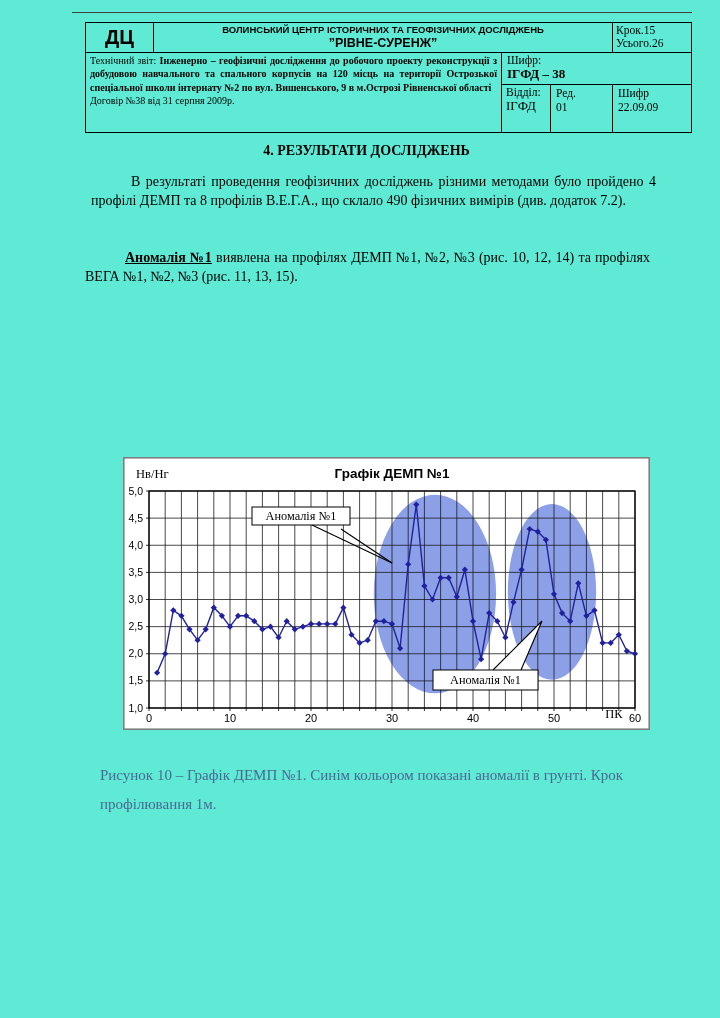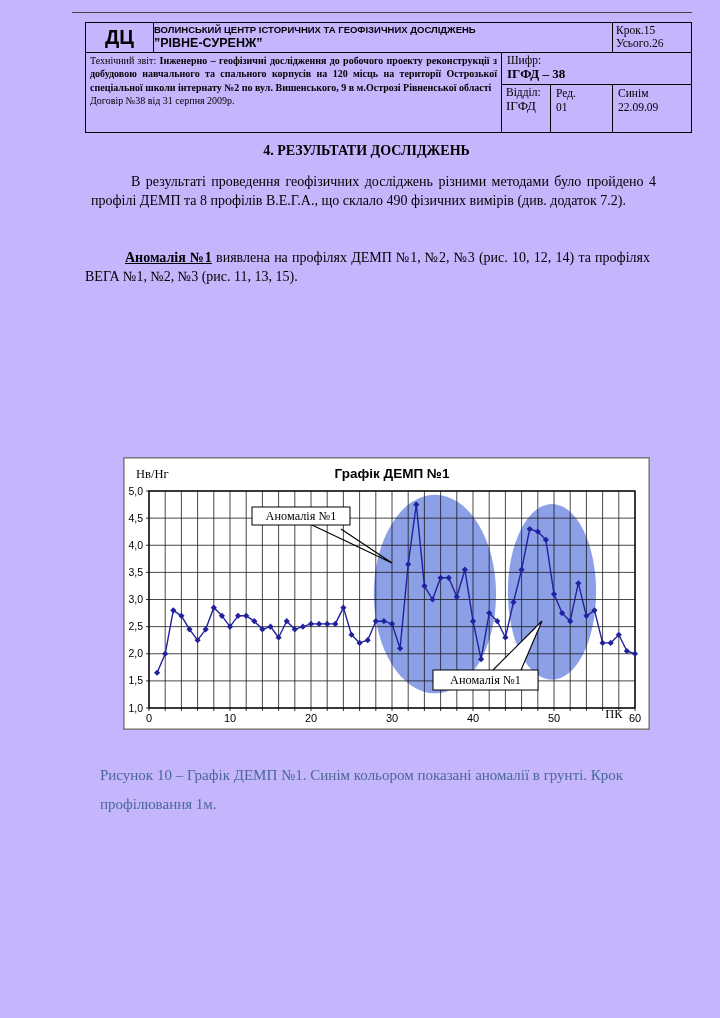--- a/index.html
+++ b/index.html
@@ -1,27 +1,27 @@
 <!DOCTYPE html>
 <html><head>
 <meta charset="utf-8">
 <style>
   html,body{margin:0;padding:0;background:#e8e8e8;}
-  #page{position:relative;width:720px;height:1018px;background:#c4b5fd;overflow:hidden;
+  #page{position:relative;width:720px;height:1018px;background:#5eead4;overflow:hidden;
         font-family:"Liberation Serif", serif;color:#000;}
   .abs{position:absolute;}
   
   #header-rule{left:72px;top:12px;width:620px;height:1px;background:#3f3f3f;}
   
   #tbl{left:85px;top:22px;width:607px;height:111px;border:1px solid #000;box-sizing:border-box;}
   .ln{position:absolute;background:#000;}
   .cell{position:absolute;box-sizing:border-box;}
   #cell-logo{left:0;top:0;width:67px;height:29px;display:flex;align-items:center;justify-content:center;
              font-family:"Liberation Sans",sans-serif;font-weight:bold;font-size:20px;}
-  #cell-org{left:68px;top:1px;width:458px;height:28px;
+  #cell-org{left:68px;top:1px;width:458px;height:28px;text-align:center;
             font-family:"Liberation Sans",sans-serif;font-weight:bold;}
   #org-line1{font-size:9.5px;line-height:12px;}
   #org-line2{font-size:12.5px;line-height:14px;}
   #cell-pages{left:527px;top:0;width:78px;height:29px;padding:1px 3px;font-size:11.5px;line-height:13px;}
   #cell-main{left:0;top:30px;width:415px;height:79px;padding:1px 4px 0 4px;font-size:10px;line-height:13.4px;}
   #report-text{text-align:justify;}
   #report-title{font-weight:bold;}
   #cell-cipher{left:416px;top:30px;width:190px;height:31px;padding:1px 5px;font-size:11.5px;line-height:13px;}
   #cipher-value{font-weight:bold;font-size:13px;}
   #cell-dept{left:416px;top:62px;width:48px;height:47px;padding:1px 4px;font-size:11.5px;line-height:13px;}
@@ -82,21 +82,21 @@
       <div>Відділ:</div>
       <div id="dept-value">ІГФД</div>
     </div>
 
     <div class="cell" id="cell-rev">
       <div>Ред.</div>
       <div>01</div>
     </div>
 
     <div class="cell" id="cell-date">
-      <div>Синім</div>
+      <div>Шифр</div>
       <div>22.09.09</div>
     </div>
   </div>
 
   <div class="abs" id="heading">4. РЕЗУЛЬТАТИ ДОСЛІДЖЕНЬ</div>
 
   <div class="abs para" id="para1">В результаті проведення геофізичних досліджень різними методами було пройдено 4 профілі ДЕМП та 8 профілів В.Е.Г.А., що склало 490 фізичних вимірів (див. додаток 7.2).</div>
 
   <div class="abs para" id="para2"><span class="bold-underline">Аномалія №1</span><span> виявлена на профілях ДЕМП №1, №2, №3 (рис. 10, 12, 14) та профілях ВЕГА №1, №2, №3 (рис. 11, 13, 15).</span></div>
 

